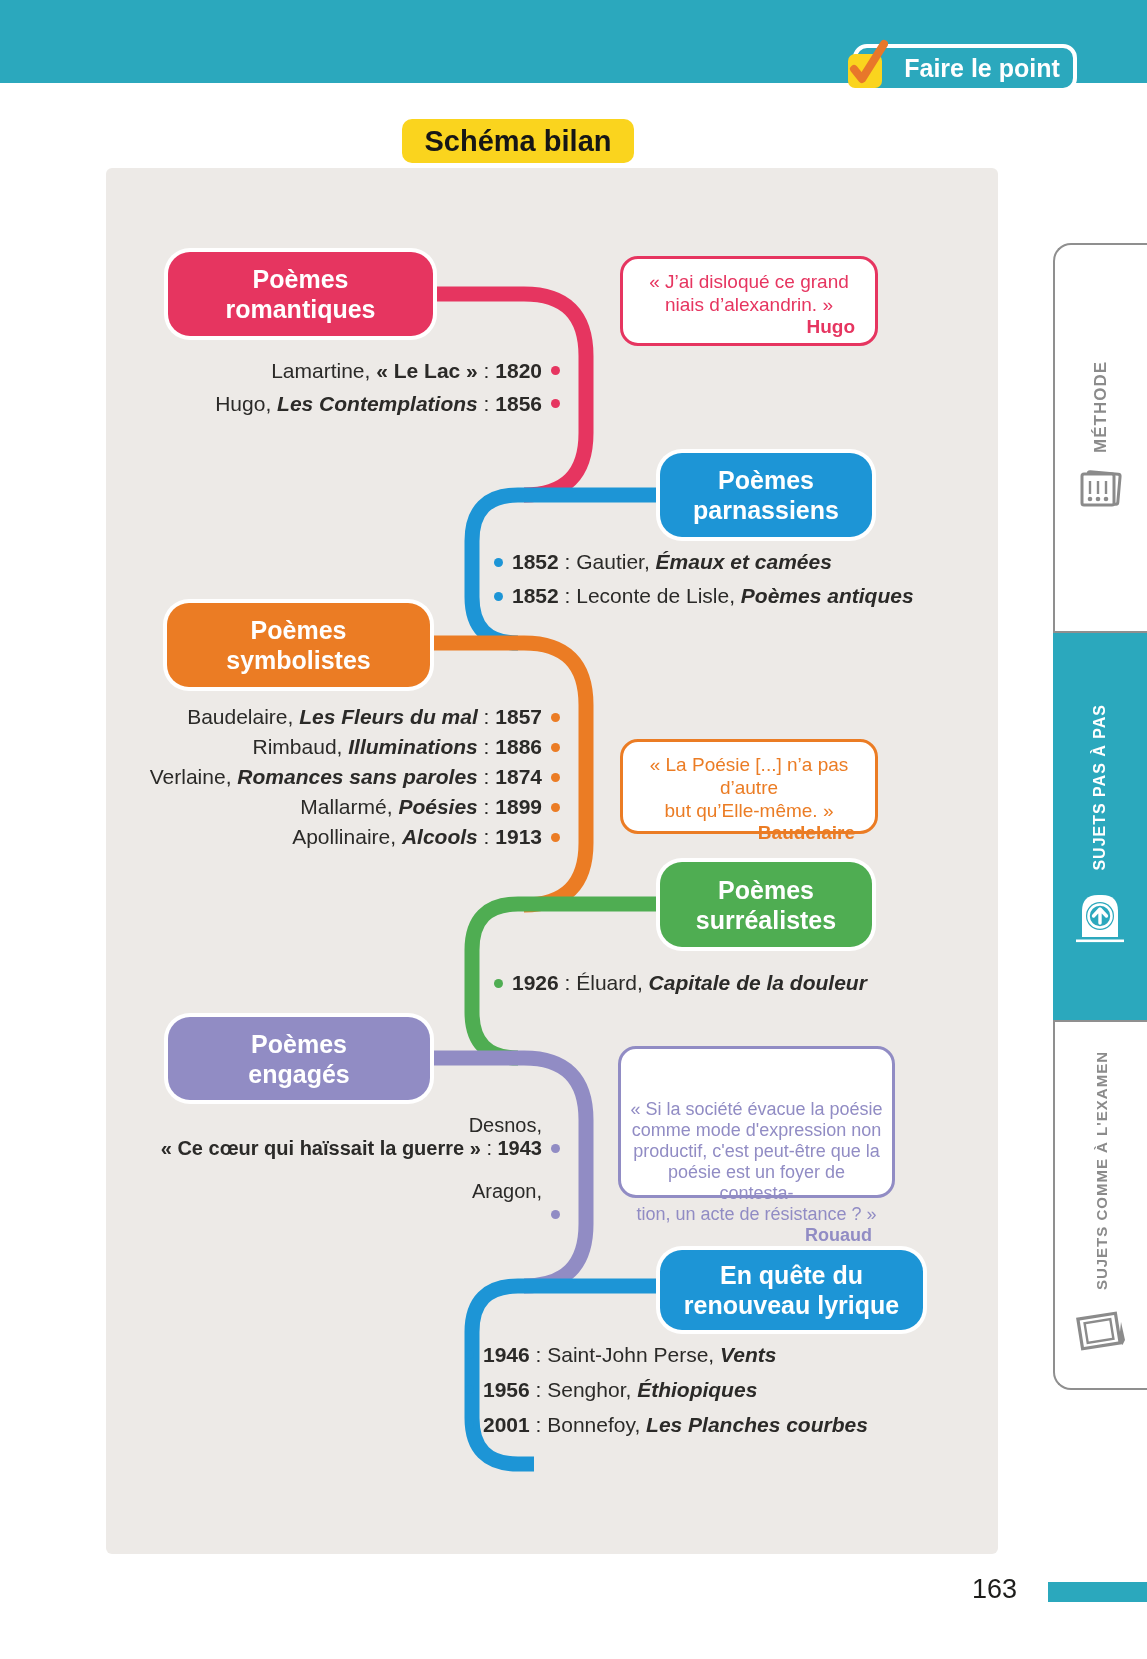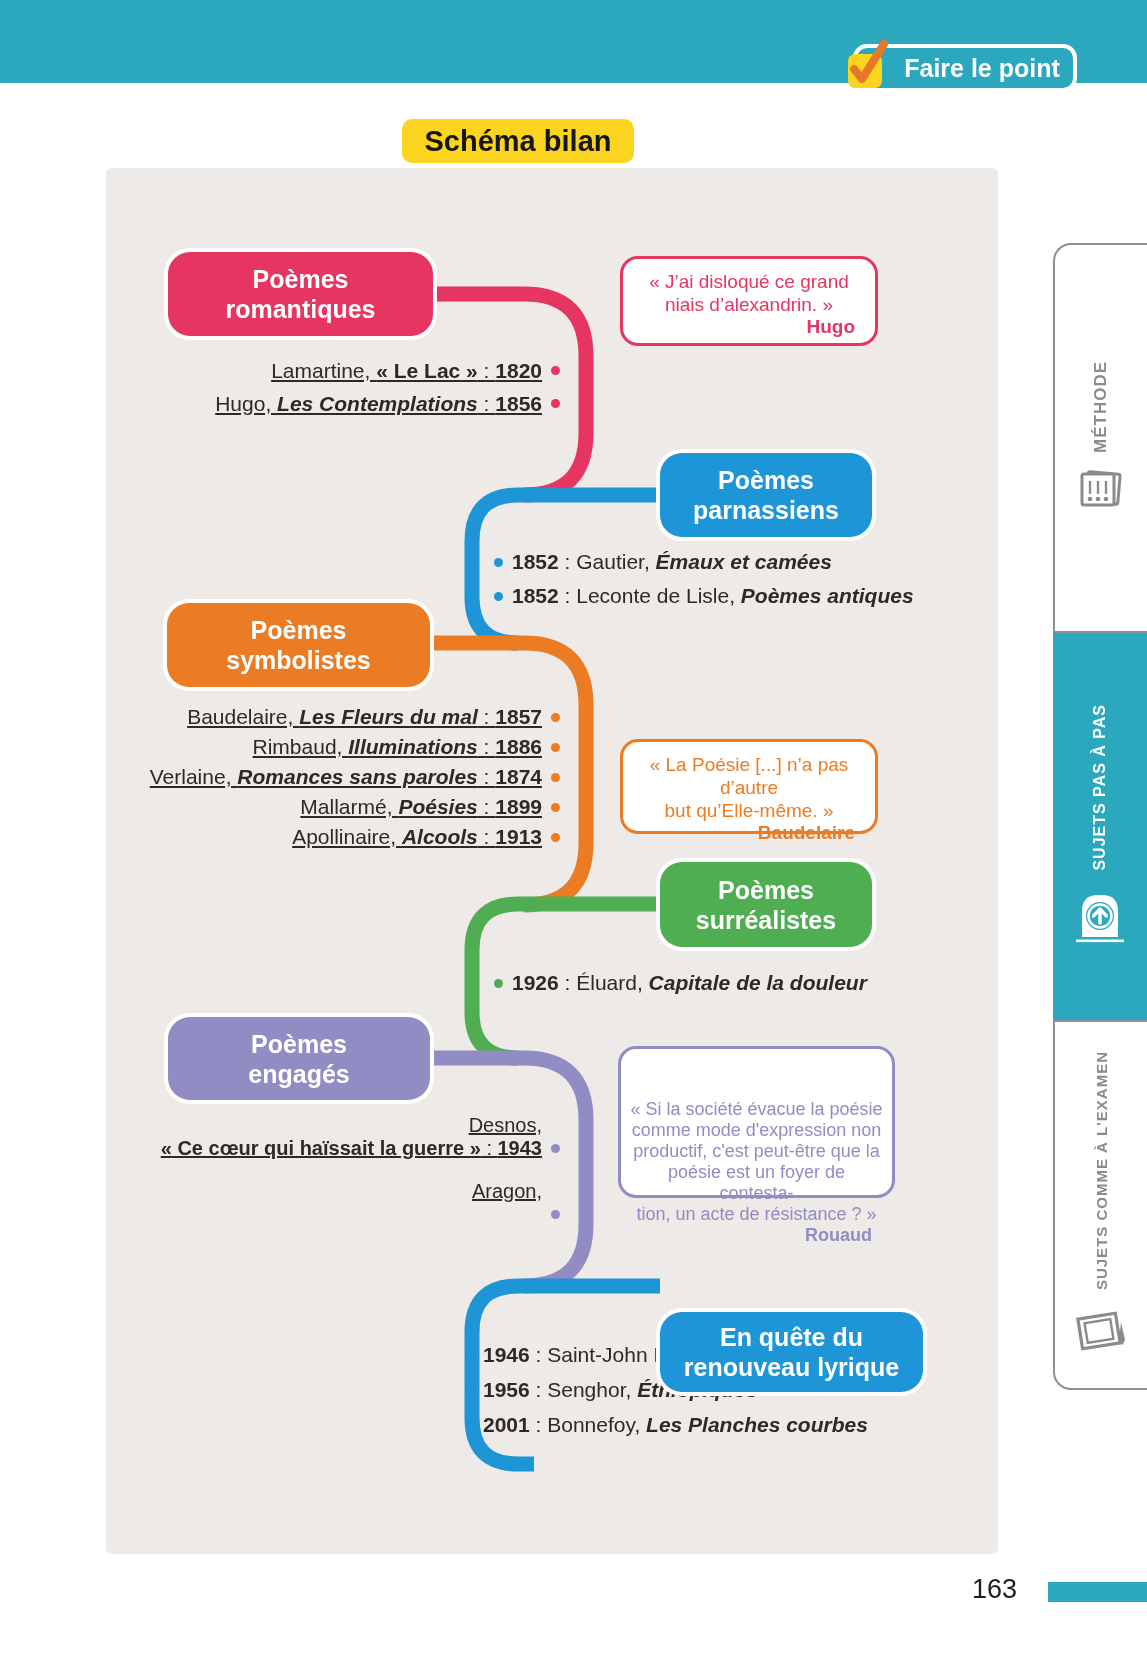--- a/index.html
+++ b/index.html
@@ -22,35 +22,35 @@
   
   .node{position:absolute;border-radius:22px;background:var(--accent);box-shadow:0 0 0 4px #fff;
     color:#fff;font-weight:bold;font-size:25px;line-height:30px;display:flex;align-items:center;
     justify-content:center;text-align:center;z-index:3;}
   .node .tl{white-space:pre-line;}
   .n0{left:168px;top:252px;width:265px;height:84px;}
   .n1{left:660px;top:453px;width:212px;height:84px;}
   .n2{left:167px;top:603px;width:263px;height:84px;}
   .n3{left:660px;top:862px;width:212px;height:85px;}
   .n4{left:168px;top:1017px;width:262px;height:83px;}
-  .n5{left:660px;top:1312px;width:263px;height:80px;}
+  .n5{left:660px;top:1250px;width:263px;height:80px;}
   
   .quote{position:absolute;background:#fff;border:3px solid var(--accent);border-radius:18px;
     color:var(--accent);z-index:2;box-sizing:border-box;padding:11px 8px 6px;}
   .quote-text{text-align:center;font-size:19px;line-height:23px;white-space:pre-line;}
   .quote-author{text-align:right;font-weight:bold;font-size:19px;padding-right:12px;}
   .q0{left:620px;top:256px;width:258px;height:90px;}
   .q1{left:620px;top:699px;width:258px;height:95px;margin-top:40px;}
   .q2{left:618px;top:1046px;width:277px;height:152px;padding-top:14px;}
   .q2 .quote-text{font-size:18px;line-height:21px;margin-top:36px;}
   .q2 .quote-author{font-size:18px;}
   
   .egroup{position:absolute;z-index:2;color:#2B2A28;font-size:21px;}
   .entry{display:flex;align-items:center;gap:9px;}
-  .egroup.right .entry{justify-content:flex-end;text-decoration:underline;}
+  .egroup.right .entry{justify-content:flex-end;}
   .bullet{width:9px;height:9px;border-radius:50%;background:var(--accent);flex:0 0 9px;}
   .bullet.ghost{visibility:hidden;}
   .etext .b{font-weight:bold;}
   .etext .bi{font-weight:bold;font-style:italic;}
   .g0{left:120px;top:354px;width:440px;} .g0 .entry{height:33px;}
   .g1{left:494px;top:545px;width:470px;} .g1 .entry{height:34px;}
   .g2{left:100px;top:702px;width:460px;} .g2 .entry{height:30px;}
   .g3{left:494px;top:968px;width:440px;} .g3 .entry{height:30px;}
   .g4a{left:120px;top:1114px;width:440px;font-size:20px;} .g4a .entry{height:23px;}
   .g4b{left:120px;top:1180px;width:440px;font-size:20px;} .g4b .entry{height:23px;}

